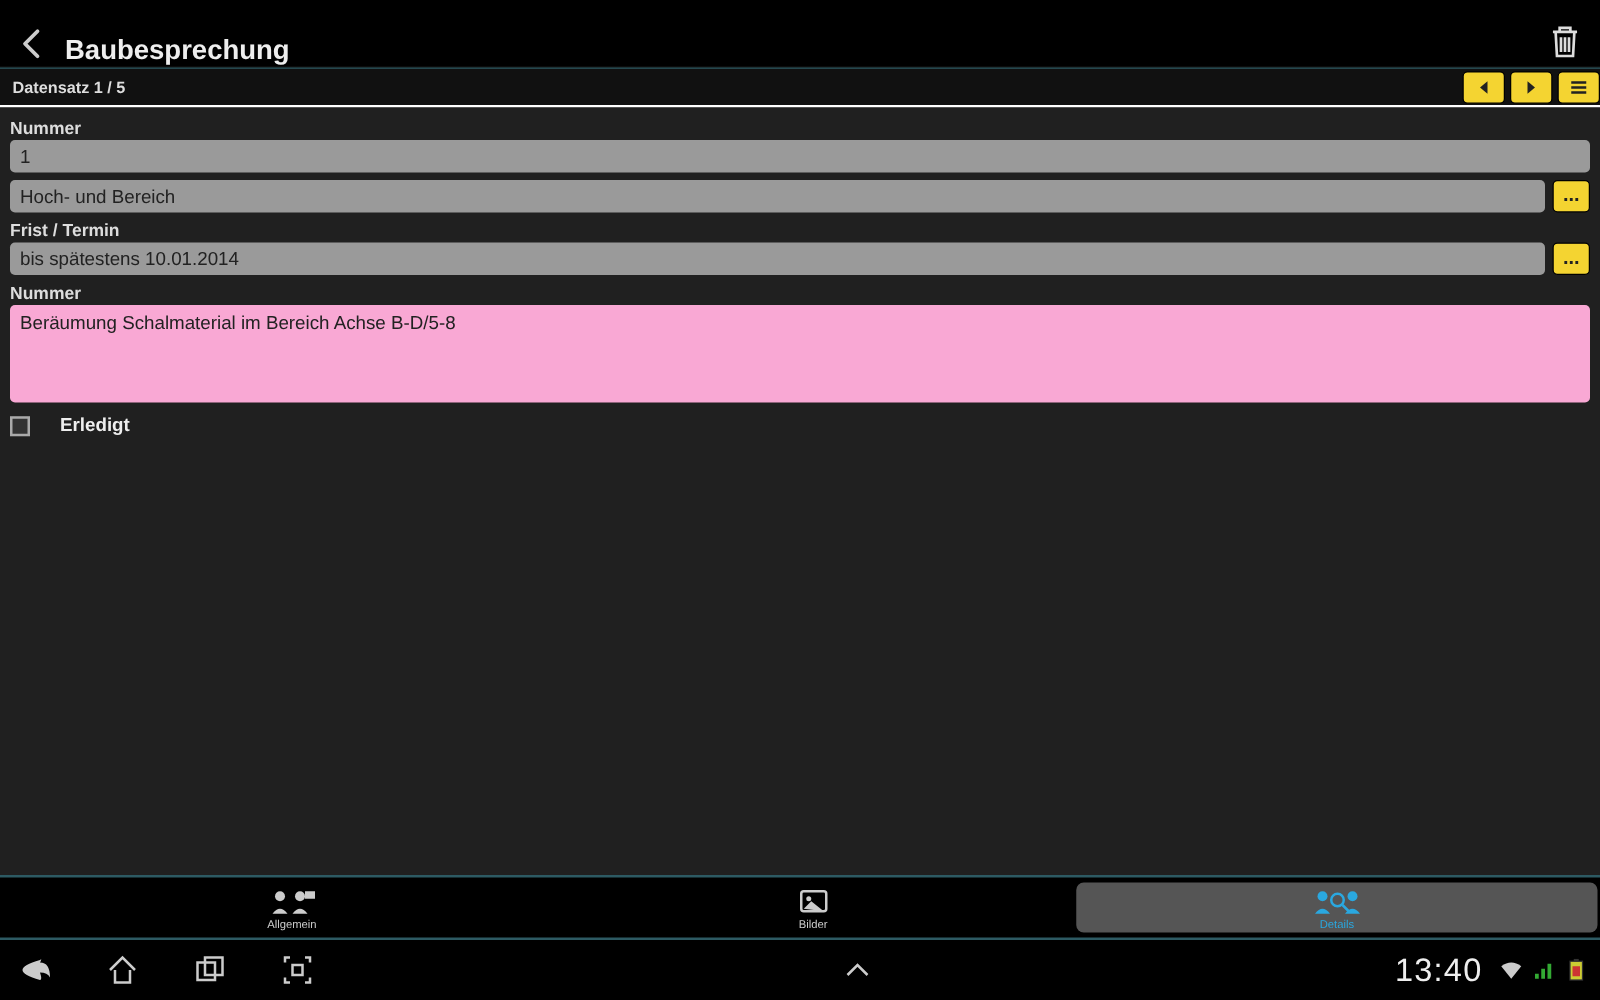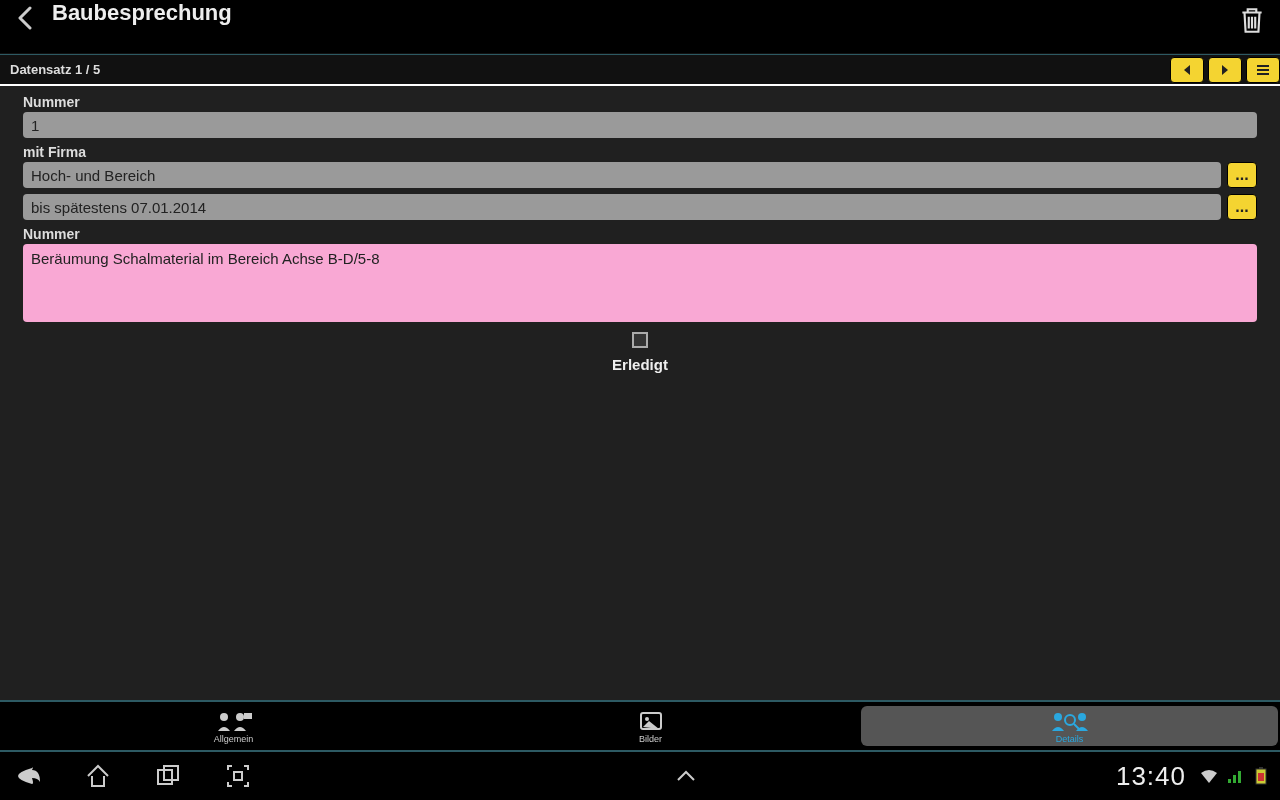--- a/index.html
+++ b/index.html
@@ -10,21 +10,21 @@
     color: #ddd;
     display: flex;
     flex-direction: column;
   }
 
   
   .appbar {
     height: 54px;
     background: #000;
     display: flex;
-    align-items: flex-start;
+    align-items: flex-end;
     padding: 0 8px;
     border-bottom: 1px solid #111;
   }
   .back-btn {
     width: 36px; height: 36px;
     display: flex; align-items: center; justify-content: center;
     cursor: pointer;
   }
   .back-btn svg { width: 20px; height: 24px; fill: #ccc; }
   .appbar-title {
@@ -56,21 +56,21 @@
     display:flex;align-items:center;justify-content:center;
     cursor:pointer;
   }
   .yellow-btn svg { width: 10px; height: 12px; fill: #222; }
   .yellow-btn.list svg { width:14px; height:12px; }
 
   
   .form-area {
     flex: 1;
     background: #202020;
-    padding: 8px 23px;
+    padding: 8px 8px;
     overflow: auto;
   }
   .field { margin-bottom: 6px; }
   .field-label {
     font-size: 14px; font-weight: 600; color: #ddd;
     margin-bottom: 2px;
   }
   .input-row { display:flex; gap:6px; }
   .input {
     flex: 1;
@@ -94,21 +94,21 @@
   .pick-btn {
     background:#f4d431;
     border:1px solid #000;
     border-radius:4px;
     width:30px;height:26px;
     display:flex;align-items:center;justify-content:center;
     cursor:pointer;
     color:#222;
     font-weight:700;
   }
-  .check-row { display:flex;align-items:center;gap:8px;margin-top:10px;flex-direction:column; }
+  .check-row { display:flex;align-items:center;gap:24px;margin-top:10px; }
   .checkbox {
     width:16px;height:16px;border:2px solid #aaa;background:#333;
     display:inline-block;
   }
   .check-label { font-size:15px;font-weight:600;color:#eee; }
 
   
   .tabbar {
     height: 52px;
     background: #000;
@@ -190,30 +190,30 @@
 
 <div class="form-area">
   <div class="field">
     <div class="field-label">Nummer</div>
     <div class="input-row">
       <div class="input">1</div>
     </div>
   </div>
 
   <div class="field">
-    <div class="field-label">mit Firma</div>
     <div class="input-row">
       <div class="input">Hoch- und Bereich</div>
       <div class="pick-btn">...</div>
     </div>
   </div>
 
   <div class="field">
+    <div class="field-label">Frist / Termin</div>
     <div class="input-row">
-      <div class="input">bis spätestens 07.01.2014</div>
+      <div class="input">bis spätestens 10.01.2014</div>
       <div class="pick-btn">...</div>
     </div>
   </div>
 
   <div class="field">
     <div class="field-label">Nummer</div>
     <div class="input-row">
       <div class="textarea">Beräumung Schalmaterial im Bereich Achse B-D/5-8</div>
     </div>
   </div>

